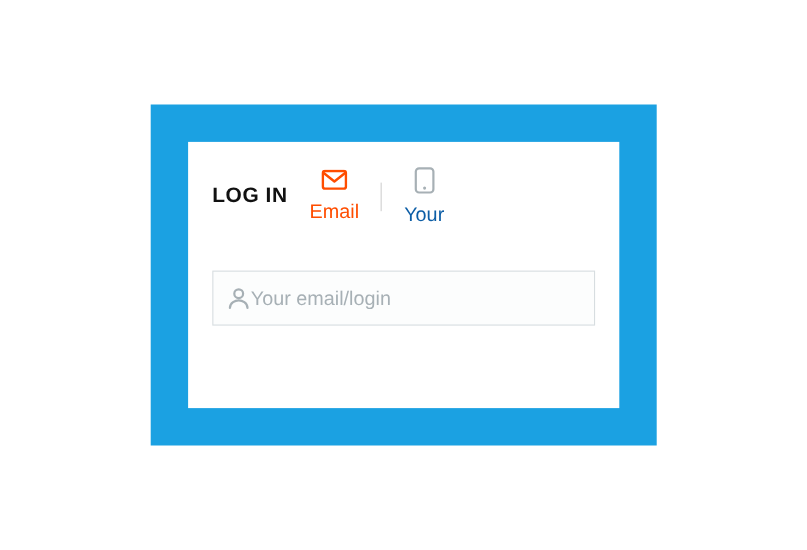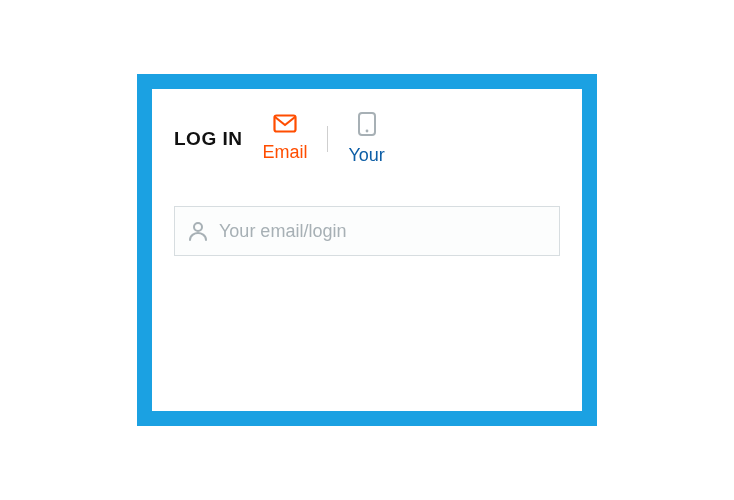--- a/index.html
+++ b/index.html
@@ -7,23 +7,23 @@
       width: 734px;
       height: 500px;
       background: #ffffff;
       font-family: Arial, Helvetica, sans-serif;
       display: flex;
       align-items: center;
       justify-content: center;
     }
     .outer {
       width: 460px;
-      height: 352px;
+      height: 310px;
       background: #1ba1e2;
-      padding: 15px;
+      padding: 34px;
     }
     .panel {
       background: #ffffff;
       width: 100%;
       height: 100%;
       padding: 22px 22px;
     }
     .header {
       display: flex;
       align-items: center;
@@ -54,21 +54,20 @@
     }
     .icon { display: inline-flex; align-items: center; justify-content: center; }
     .field {
       display: flex;
       align-items: center;
       border: 1.5px solid #d7dde0;
       background: #fcfdfd;
       height: 50px;
       padding: 0 12px;
       margin-bottom: 24px;
-      gap: 10px;
     }
     .field input {
       border: none;
       outline: none;
       background: transparent;
       font-size: 18px;
       color: #333;
       width: 100%;
     }
     .field input::placeholder {

